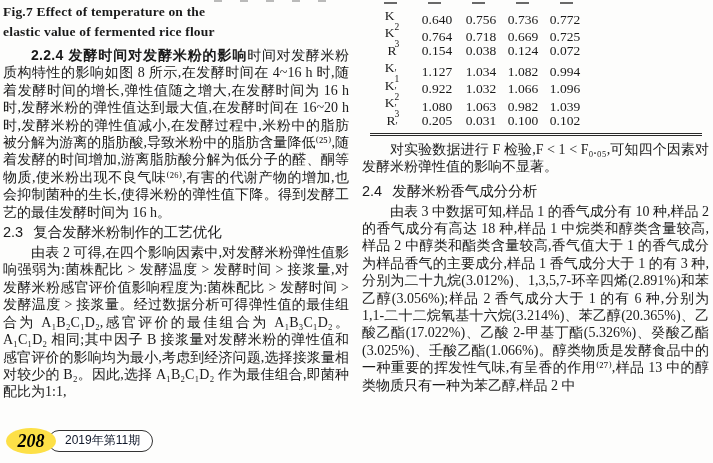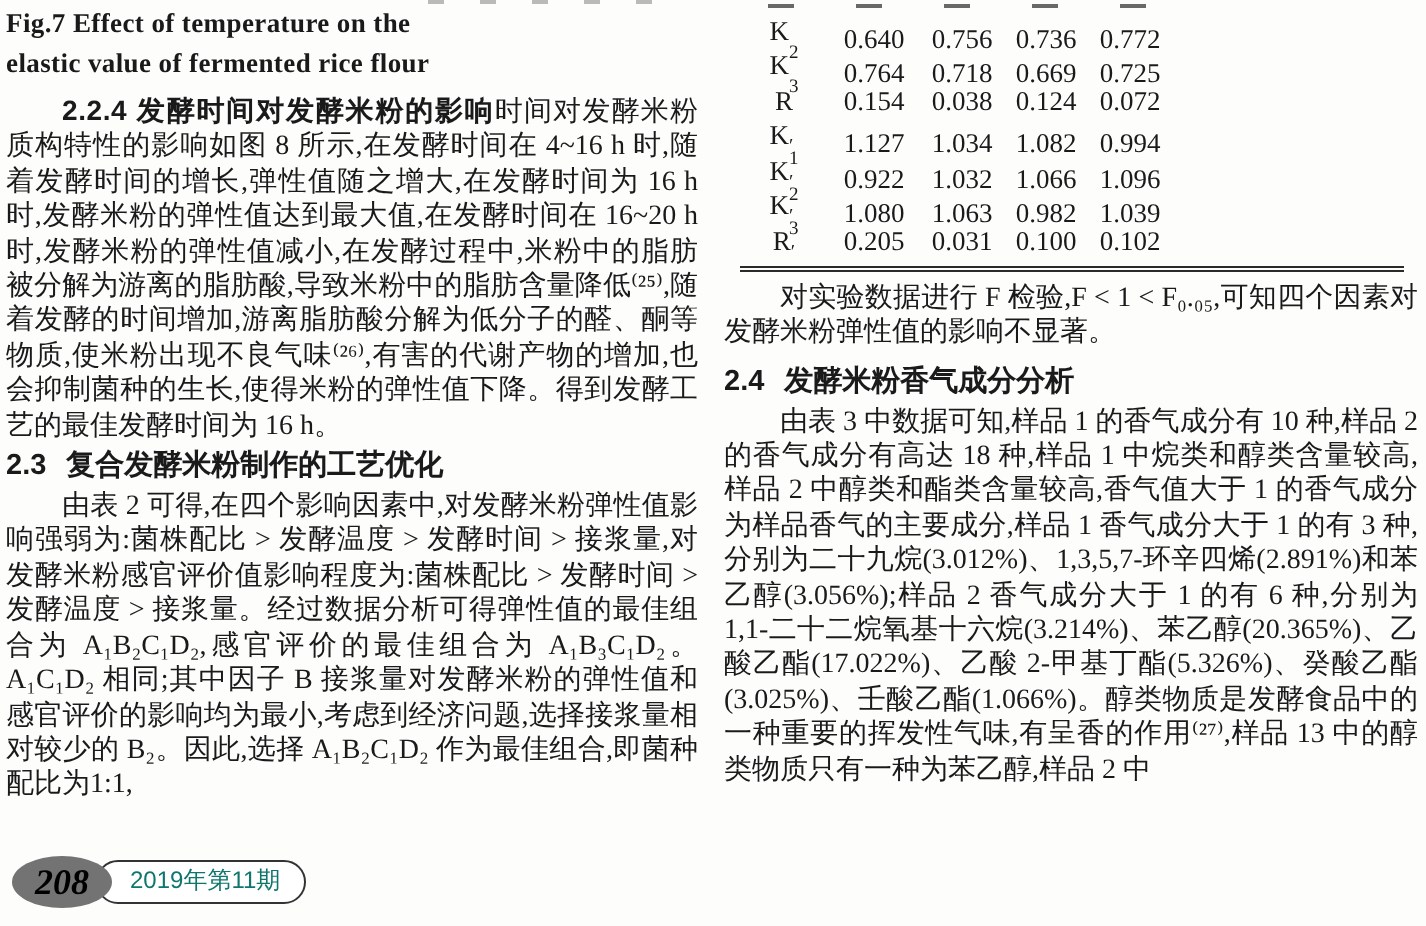--- a/index.html
+++ b/index.html
@@ -17,21 +17,21 @@
 
   
   .para { font-size:14px; line-height:17.4px; text-align:justify; margin:0; }
   .para.indent { text-indent:2em; }
   .inline-head {
     font-family:"Liberation Sans","DejaVu Sans",sans-serif;
     font-weight:bold; font-size:14px; letter-spacing:.3px;margin-left:28px;
   }
   .sec-head {
     font-family:"Liberation Sans","DejaVu Sans",sans-serif;
-    font-weight:bold; font-size:14.5px; line-height:21px; margin:1px 0 1px 0;
+    font-weight:normal; font-size:14.5px; line-height:21px; margin:1px 0 1px 0;
   }
   .sec-num { margin-right:10px; }
 
   
   .clip-frag {
     height:2px; margin:0 0 4px 22px; width:218px;
     background:repeating-linear-gradient(90deg,#444 0 13px,transparent 13px 44px);
     opacity:.8;
   }
   .clip-frag-left {
@@ -44,30 +44,30 @@
   .tcell { font-size:13.5px; text-align:center; }
   .tlabel { font-size:13.5px; }
   .stack { display:inline-flex; flex-direction:column; align-items:flex-start; vertical-align:-4px; line-height:.7; font-size:9.5px; }
   .stack .prime { height:7px; font-size:10px; }
   .stack sub { font-size:9.5px; vertical-align:baseline; line-height:.8; }
 
   
   .footer { position:absolute; left:6px; bottom:9px; display:flex; align-items:center; }
   .pagenum-ellipse {
     width:50px; height:26px; border-radius:50%;
-    background:#737373;
+    background:#fde047;
     display:flex; align-items:center; justify-content:center;
     font-weight:bold; font-style:italic; font-size:18px; color:#000;
     position:relative; z-index:2;
   }
   .issue-box {
     margin-left:-8px; padding:1px 12px 2px 16px;
     border:1.5px solid #333; border-radius:11px; background:#fff;
     font-family:"Liberation Sans","DejaVu Sans",sans-serif;
-    font-size:12px; color:#0f766e; z-index:1;
+    font-size:12px; color:#0f172a; z-index:1;
   }
   .spacer-6 { height:5px; }
   .spacer-4 { height:4px; }
 </style>
 </head>
 <body>
 
 <div class="clip-frag-left"></div>
 
 <div class="page">

